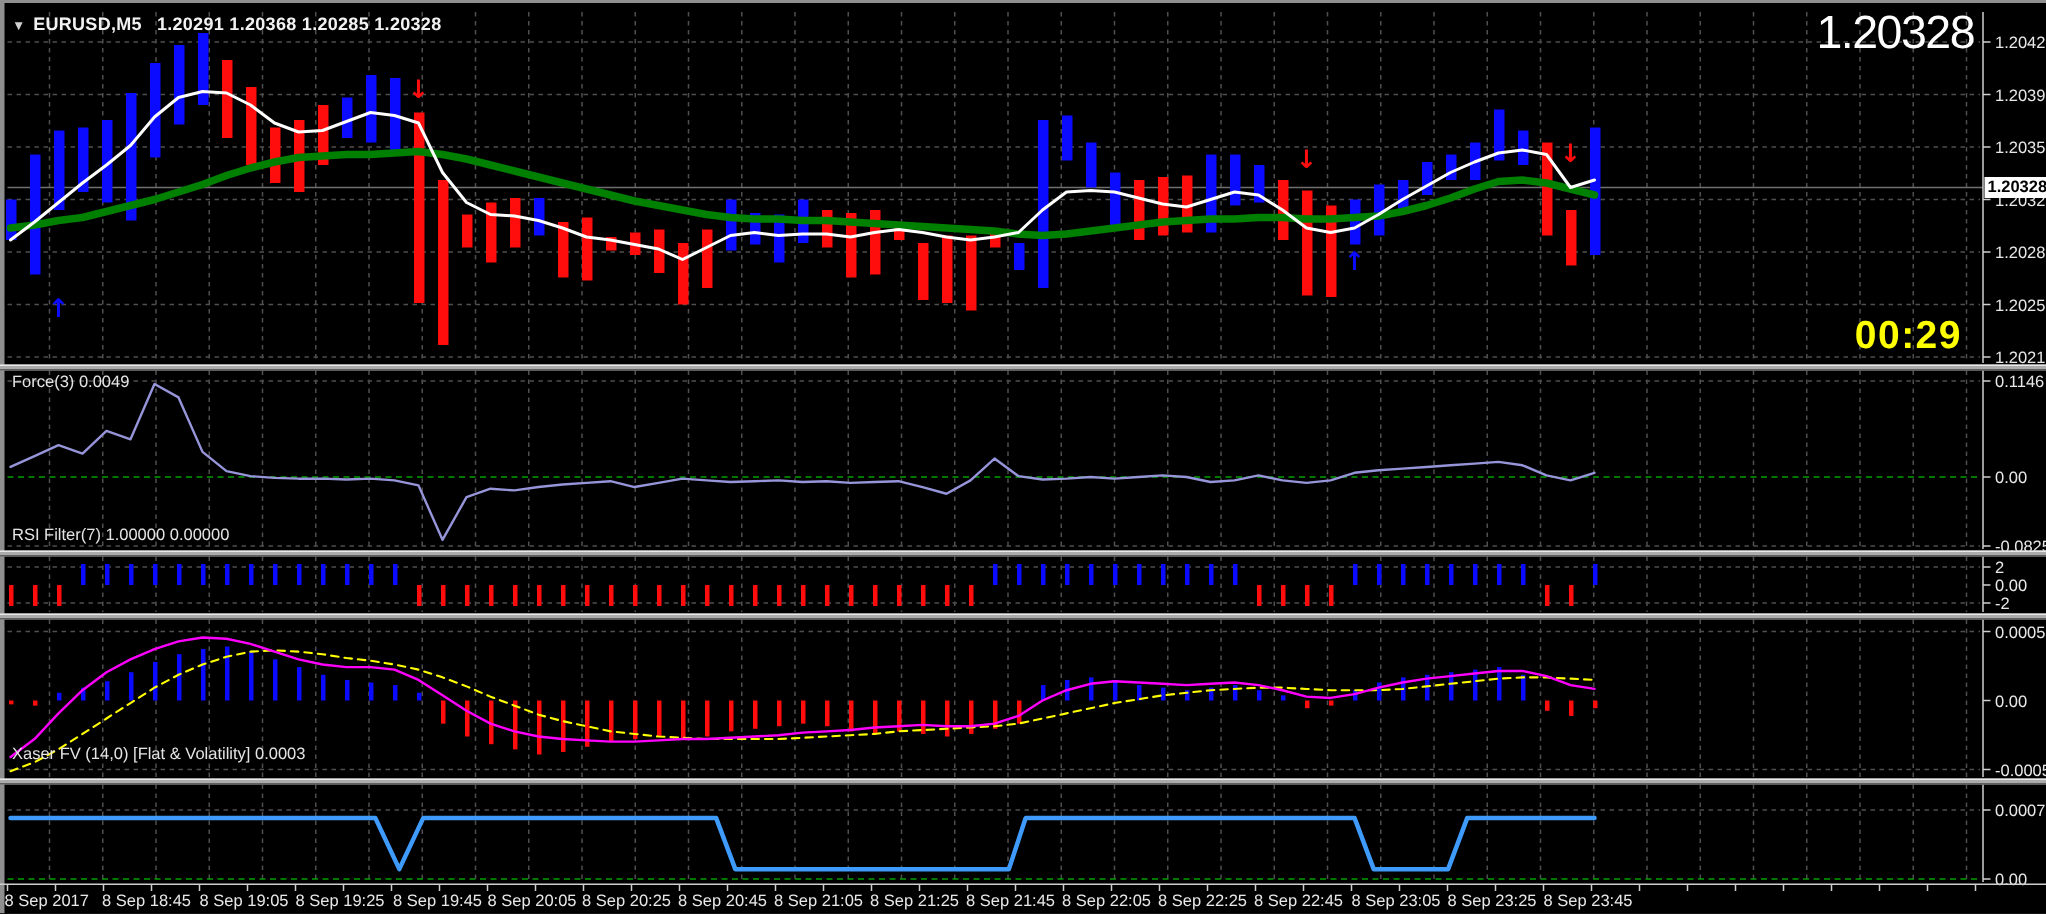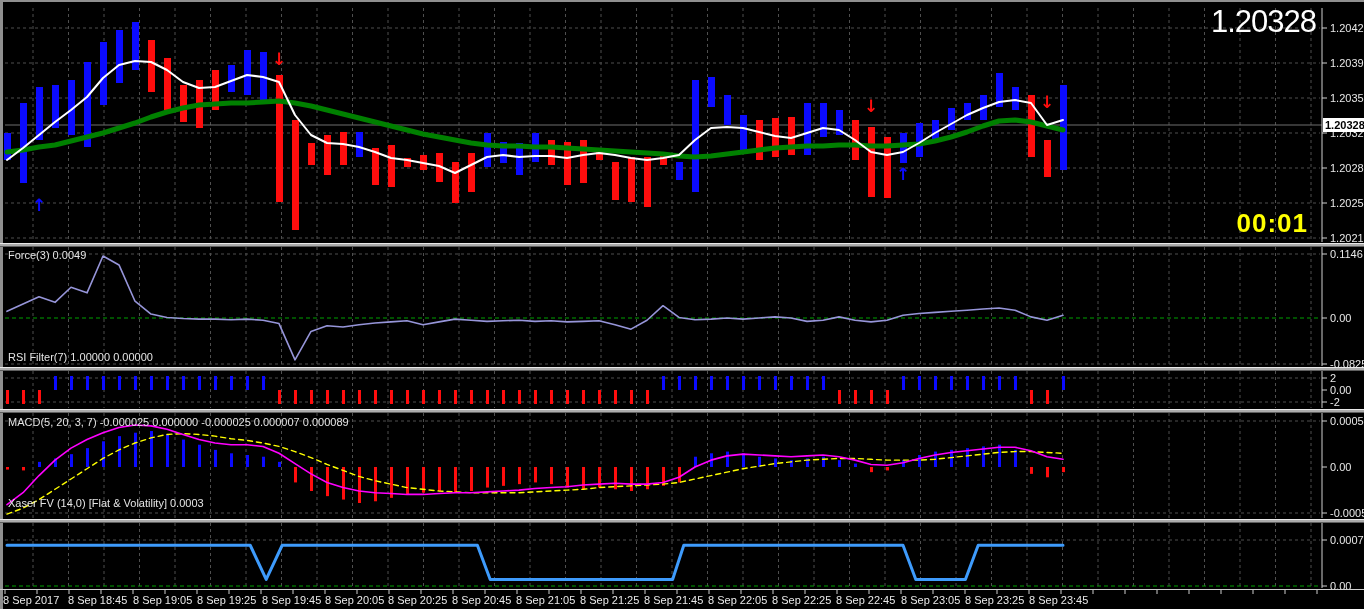--- a/index.html
+++ b/index.html
@@ -575,28 +575,30 @@
         <text x="836" y="604" fill="#e8e8e8" font-size="11">8 Sep 22:45</text>
         <text x="901" y="604" fill="#e8e8e8" font-size="11">8 Sep 23:05</text>
         <text x="965" y="604" fill="#e8e8e8" font-size="11">8 Sep 23:25</text>
         <text x="1029" y="604" fill="#e8e8e8" font-size="11">8 Sep 23:45</text>
       </g>
     </svg>
 
   <div class="edge-top"></div>
   <div class="edge-left"></div>
 
+  <div class="title-bar">
+    <span class="tri">▼</span><span>EURUSD,M5</span><span class="ohlc">1.20291 1.20368 1.20285 1.20328</span>
+  </div>
 
   <div class="big-price">1.20328</div>
-  <div class="timer">00:01</div>
+  <div class="timer">00:29</div>
   <div class="price-tag">1.20328</div>
 
   <div class="panel-label" style="top:249px">Force(3) 0.0049</div>
   <div class="panel-label" style="top:351px">RSI Filter(7) 1.00000 0.00000</div>
-  <div class="panel-label" style="top:416px">MACD(5, 20, 3, 7) -0.000025 0.000000 -0.000025 0.000007 0.000089</div>
   <div class="panel-label" style="top:497px">Xaser FV (14,0) [Flat &amp; Volatility] 0.0003</div>
 
   <div class="separator" style="top:243px"></div>
   <div class="separator" style="top:367px"></div>
   <div class="separator" style="top:409px"></div>
   <div class="separator" style="top:519px"></div>
   <div class="axis-line"></div>
 </div>
 
 </body></html>

